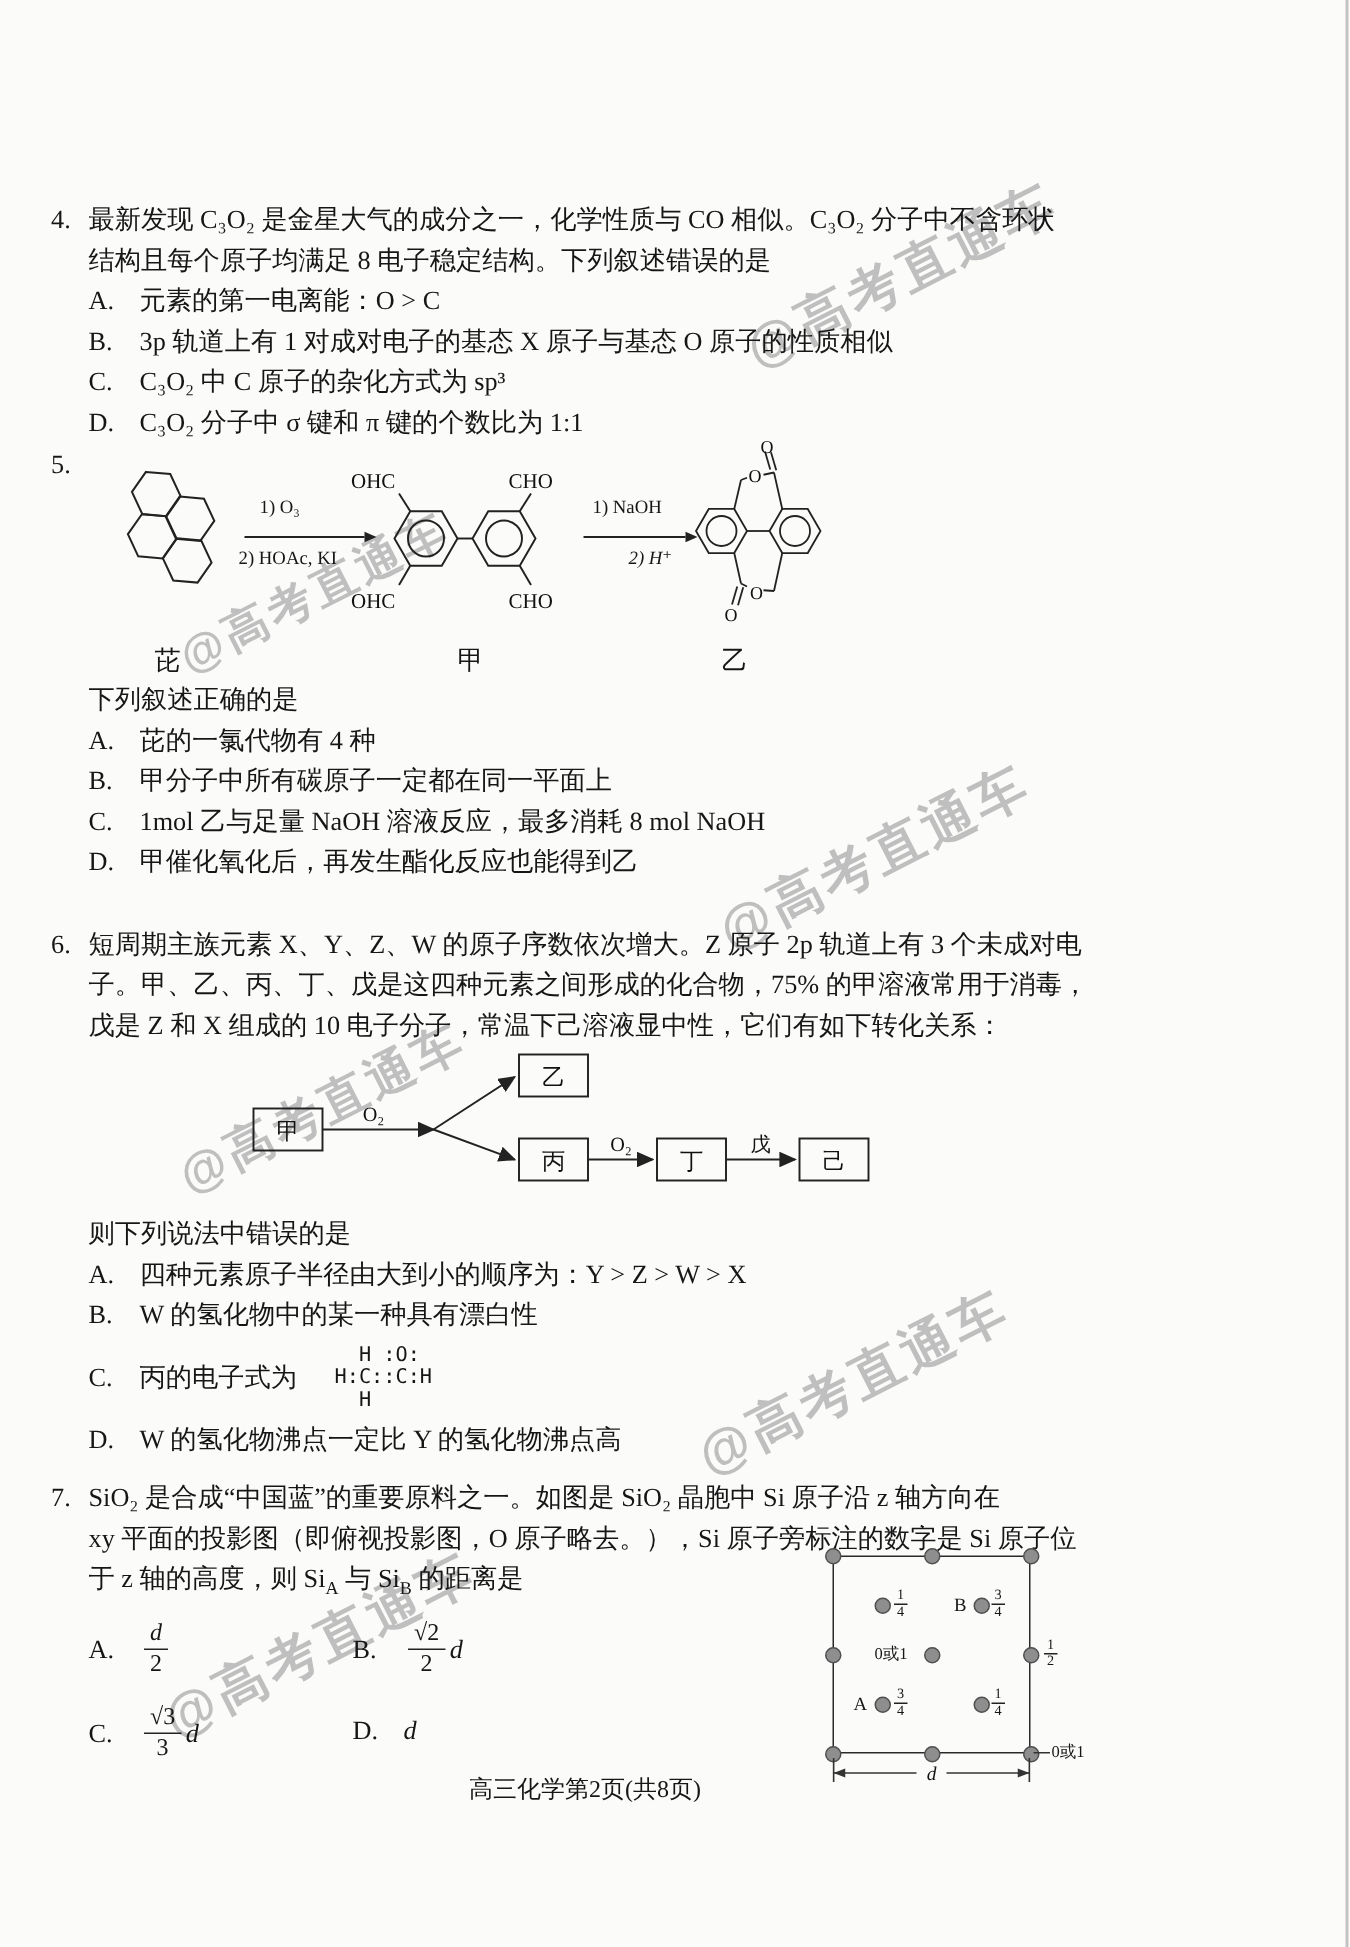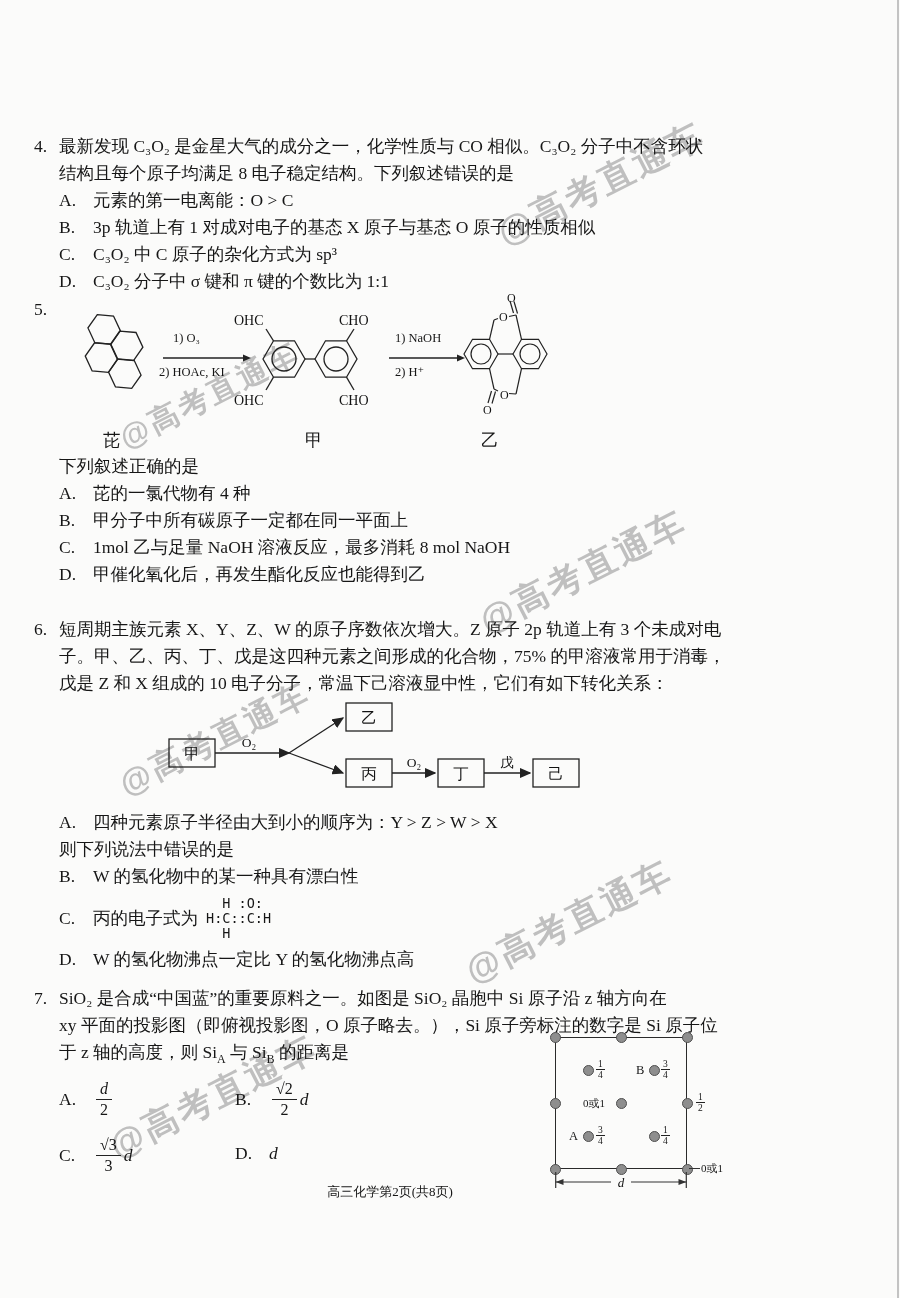--- a/index.html
+++ b/index.html
@@ -19,42 +19,42 @@
 .rxn{position:relative;height:132px;margin-left:-6px;}
 .rxn svg{position:absolute;overflow:visible;}
 .rlab{position:absolute;font-size:12.5px;line-height:13px;white-space:nowrap;}
 .rxn-names{position:relative;height:25px;margin-left:-6px;}
 .rxn-names span{position:absolute;font-size:17.5px;}
 .page svg text{font-family:"Liberation Serif","DejaVu Serif",serif;fill:#111;}
 
 .flow{position:relative;height:112px;}
 .flow svg{position:absolute;left:100px;top:0;}
 .optflex{display:flex;align-items:center;height:56px;}
-.eformula{display:inline-block;margin-left:8px;font-family:"DejaVu Sans Mono","Liberation Mono",monospace;
+.eformula{display:inline-block;margin-left:25px;font-family:"DejaVu Sans Mono","Liberation Mono",monospace;
   font-size:13.5px;line-height:15px;}
 .efl{display:block;white-space:pre;}
 
 sub{font-size:12px;}
 .q7opts{position:relative;height:128px;margin-top:4px;}
 .q7opt{position:absolute;display:flex;align-items:center;}
 .bigfrac{display:inline-block;text-align:center;font-size:16px;margin:0 3px;vertical-align:middle;}
 .bigfrac .fn{display:block;padding:0 4px;border-bottom:1.3px solid #222;line-height:20px;}
 .bigfrac .fd{display:block;line-height:20px;}
 .mvar{font-style:italic;}
 .cell{position:absolute;left:547px;top:44px;width:195px;height:175px;font-size:12px;}
 .sq{position:absolute;left:8px;top:8px;width:132px;height:132px;border:1.5px solid #2a2a2a;}
 .atom{position:absolute;width:11px;height:11px;border-radius:50%;background:#8e8e8e;border:1px solid #4f4f4f;}
 .sfrac{position:absolute;text-align:center;font-size:9.5px;line-height:10px;}
 .sfrac .fn{display:block;border-bottom:1px solid #222;padding:0 2px;}
 .sfrac .fd{display:block;}
 .clab{position:absolute;font-size:11px;line-height:12px;white-space:nowrap;}
 .cletter{position:absolute;font-size:12.5px;line-height:13px;}
 .cline{position:absolute;background:#333;}
 .dim{position:absolute;left:8px;top:143px;}
-.footer{position:absolute;top:1183px;left:0;width:780px;text-align:center;font-size:13px;z-index:1;}
+.footer{position:absolute;top:1183px;left:0;width:780px;text-align:center;font-size:16px;z-index:1;}
 </style>
 </head>
 <body>
 
 <div class="page">
 
   <span class="wm" style="left:500px;top:212px;">@高考直通车</span>
   <span class="wm" style="left:122px;top:420px;font-size:30px;">@高考直通车</span>
   <span class="wm" style="left:482px;top:600px;">@高考直通车</span>
   <span class="wm" style="left:122px;top:765px;font-size:32px;">@高考直通车</span>
@@ -111,21 +111,21 @@
           <text x="110" y="33" font-size="14">CHO</text>
           <text x="5" y="113" font-size="14">OHC</text>
           <text x="110" y="113" font-size="14">CHO</text>
         </svg>
 
         <span class="rlab" style="left:342px;top:36px;">1) NaOH</span>
         <svg style="left:336px;top:56px;" width="76" height="12">
           <line x1="0" y1="6" x2="68" y2="6" stroke="#222" stroke-width="1.3"></line>
           <polygon points="68,2.5 76,6 68,9.5" fill="#222"></polygon>
         </svg>
-        <span class="rlab" style="left:342px;top:70px;">2) H⁺</span>
+        <span class="rlab" style="left:366px;top:70px;font-style:italic;">2) H⁺</span>
 
         <svg style="left:396px;top:-4px;" width="115" height="125" viewBox="0 0 115 125">
           <g stroke="#222" stroke-width="1.2" fill="none">
             <polygon points="15,62 23.5,47.3 40.5,47.3 49,62 40.5,76.7 23.5,76.7"></polygon>
             <polygon points="64,62 72.5,47.3 89.5,47.3 98,62 89.5,76.7 72.5,76.7"></polygon>
             <circle cx="32" cy="62" r="10"></circle>
             <circle cx="81" cy="62" r="10"></circle>
             <line x1="49" y1="62" x2="64" y2="62"></line>
             <line x1="40.5" y1="47.3" x2="45" y2="28"></line>
             <line x1="45" y1="28" x2="49" y2="26.5"></line>
@@ -191,22 +191,22 @@
           <text x="210" y="26" font-size="15.5" text-anchor="middle">乙</text>
           <text x="210" y="82" font-size="15.5" text-anchor="middle">丙</text>
           <text x="302" y="82" font-size="15.5" text-anchor="middle">丁</text>
           <text x="397" y="82" font-size="15.5" text-anchor="middle">己</text>
           <text x="90" y="50" font-size="13.5" text-anchor="middle">O₂</text>
           <text x="255" y="70" font-size="13.5" text-anchor="middle">O₂</text>
           <text x="348" y="70" font-size="13.5" text-anchor="middle">戊</text>
         </svg>
       </div>
 
+      <div class="line">则下列说法中错误的是</div>
       <div class="line"><span class="olabel">A.</span><span>四种元素原子半径由大到小的顺序为：Y &gt; Z &gt; W &gt; X</span></div>
-      <div class="line">则下列说法中错误的是</div>
       <div class="line"><span class="olabel">B.</span><span>W 的氢化物中的某一种具有漂白性</span></div>
       <div class="line optflex">
         <span class="olabel">C.</span>
         <span>丙的电子式为</span>
         <span class="eformula">
           <span class="efl">  H :O:</span>
           <span class="efl">H:C::C:H</span>
           <span class="efl">  H</span>
         </span>
       </div>

